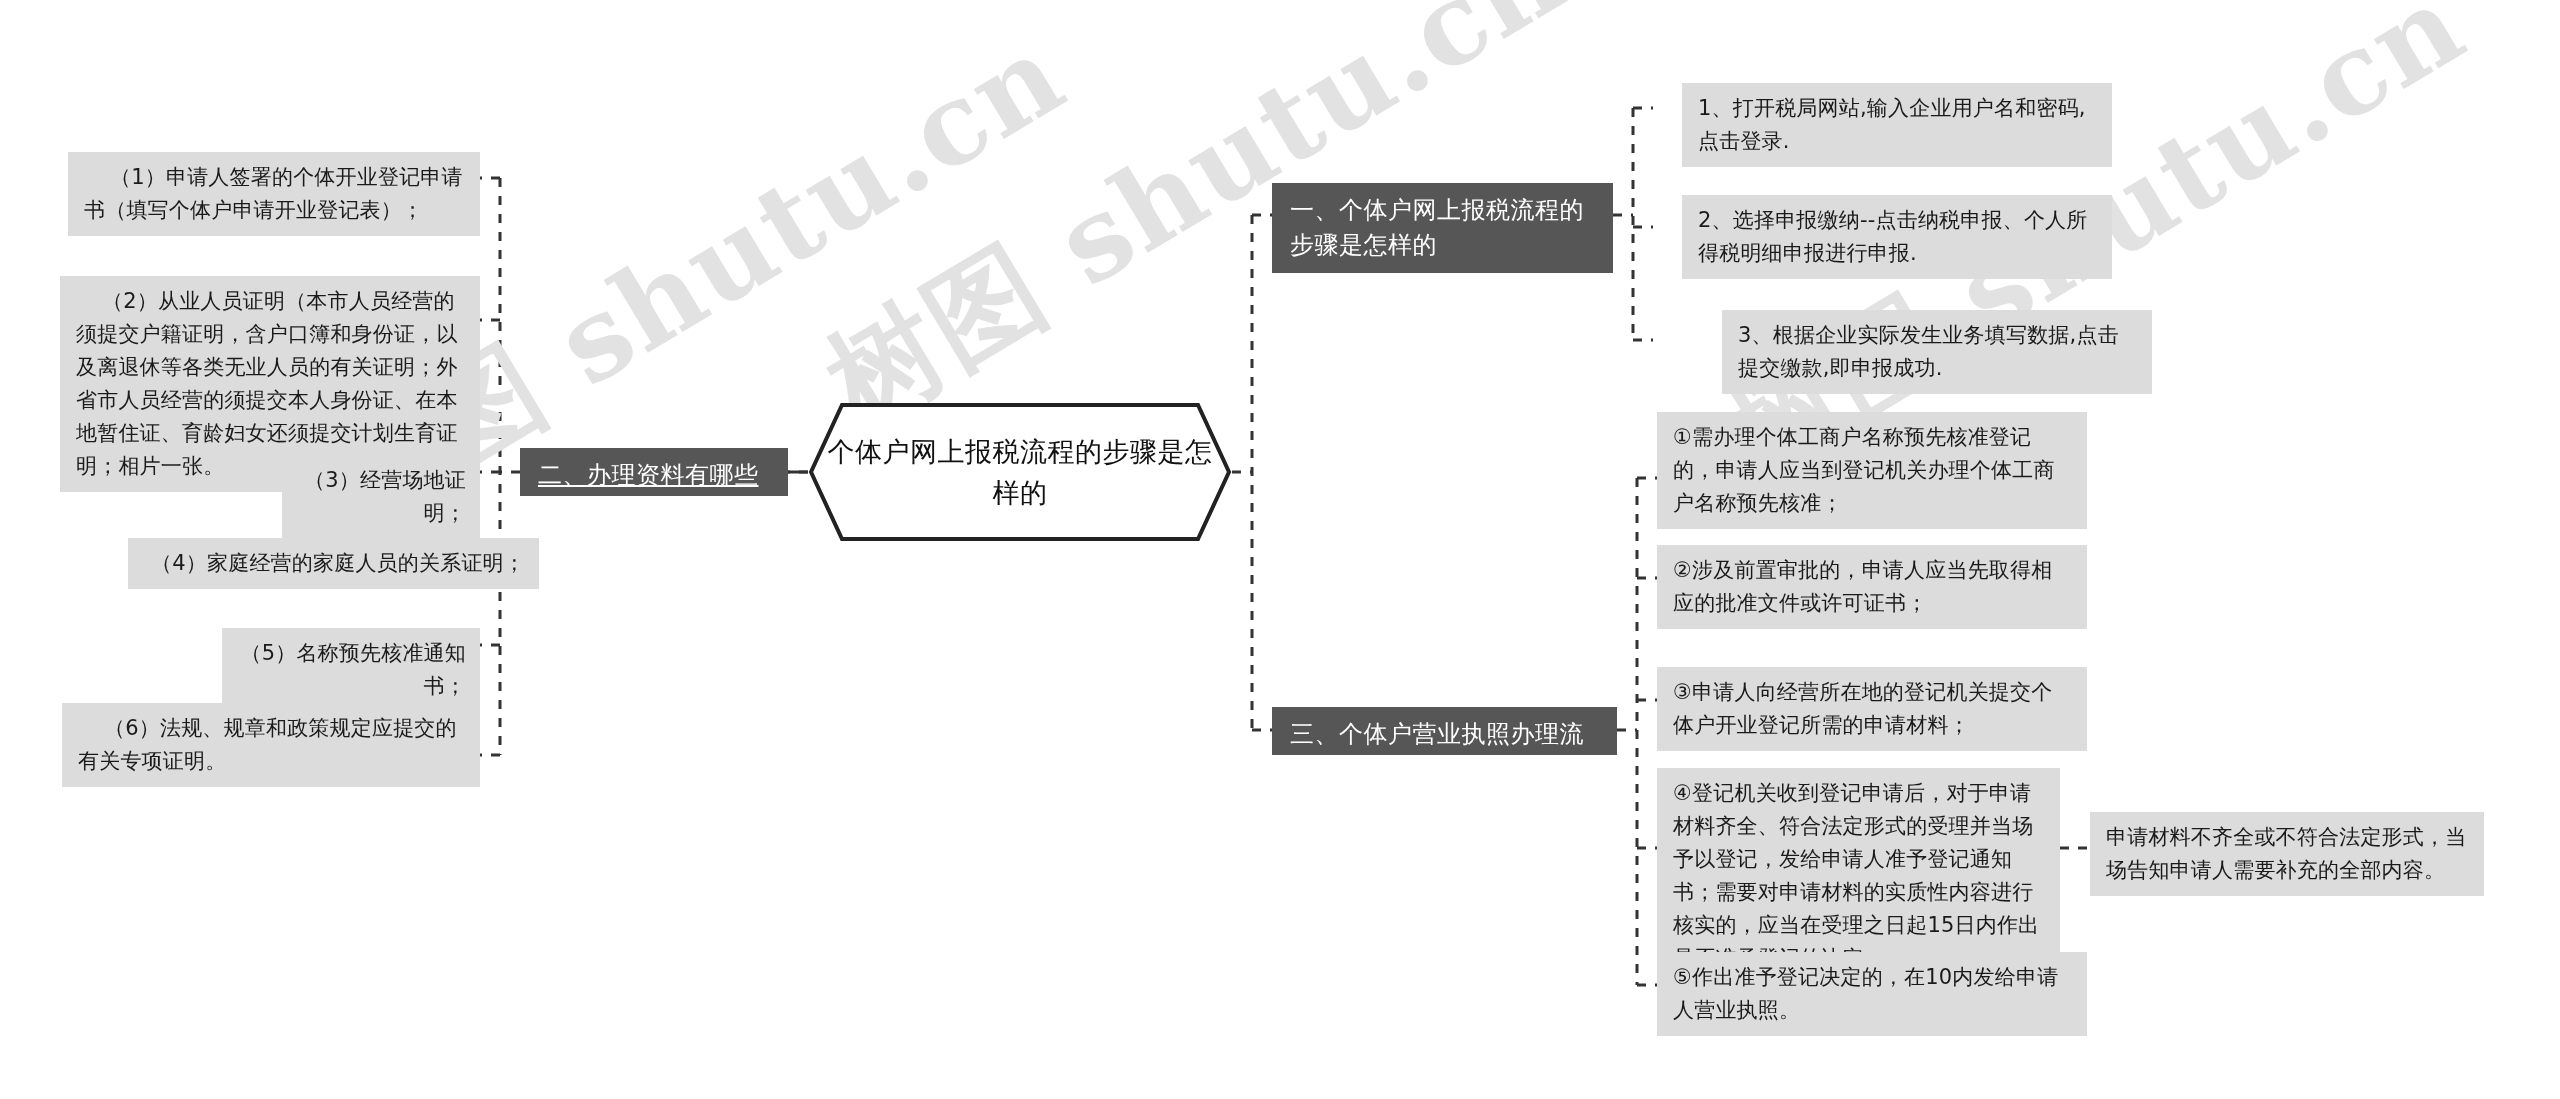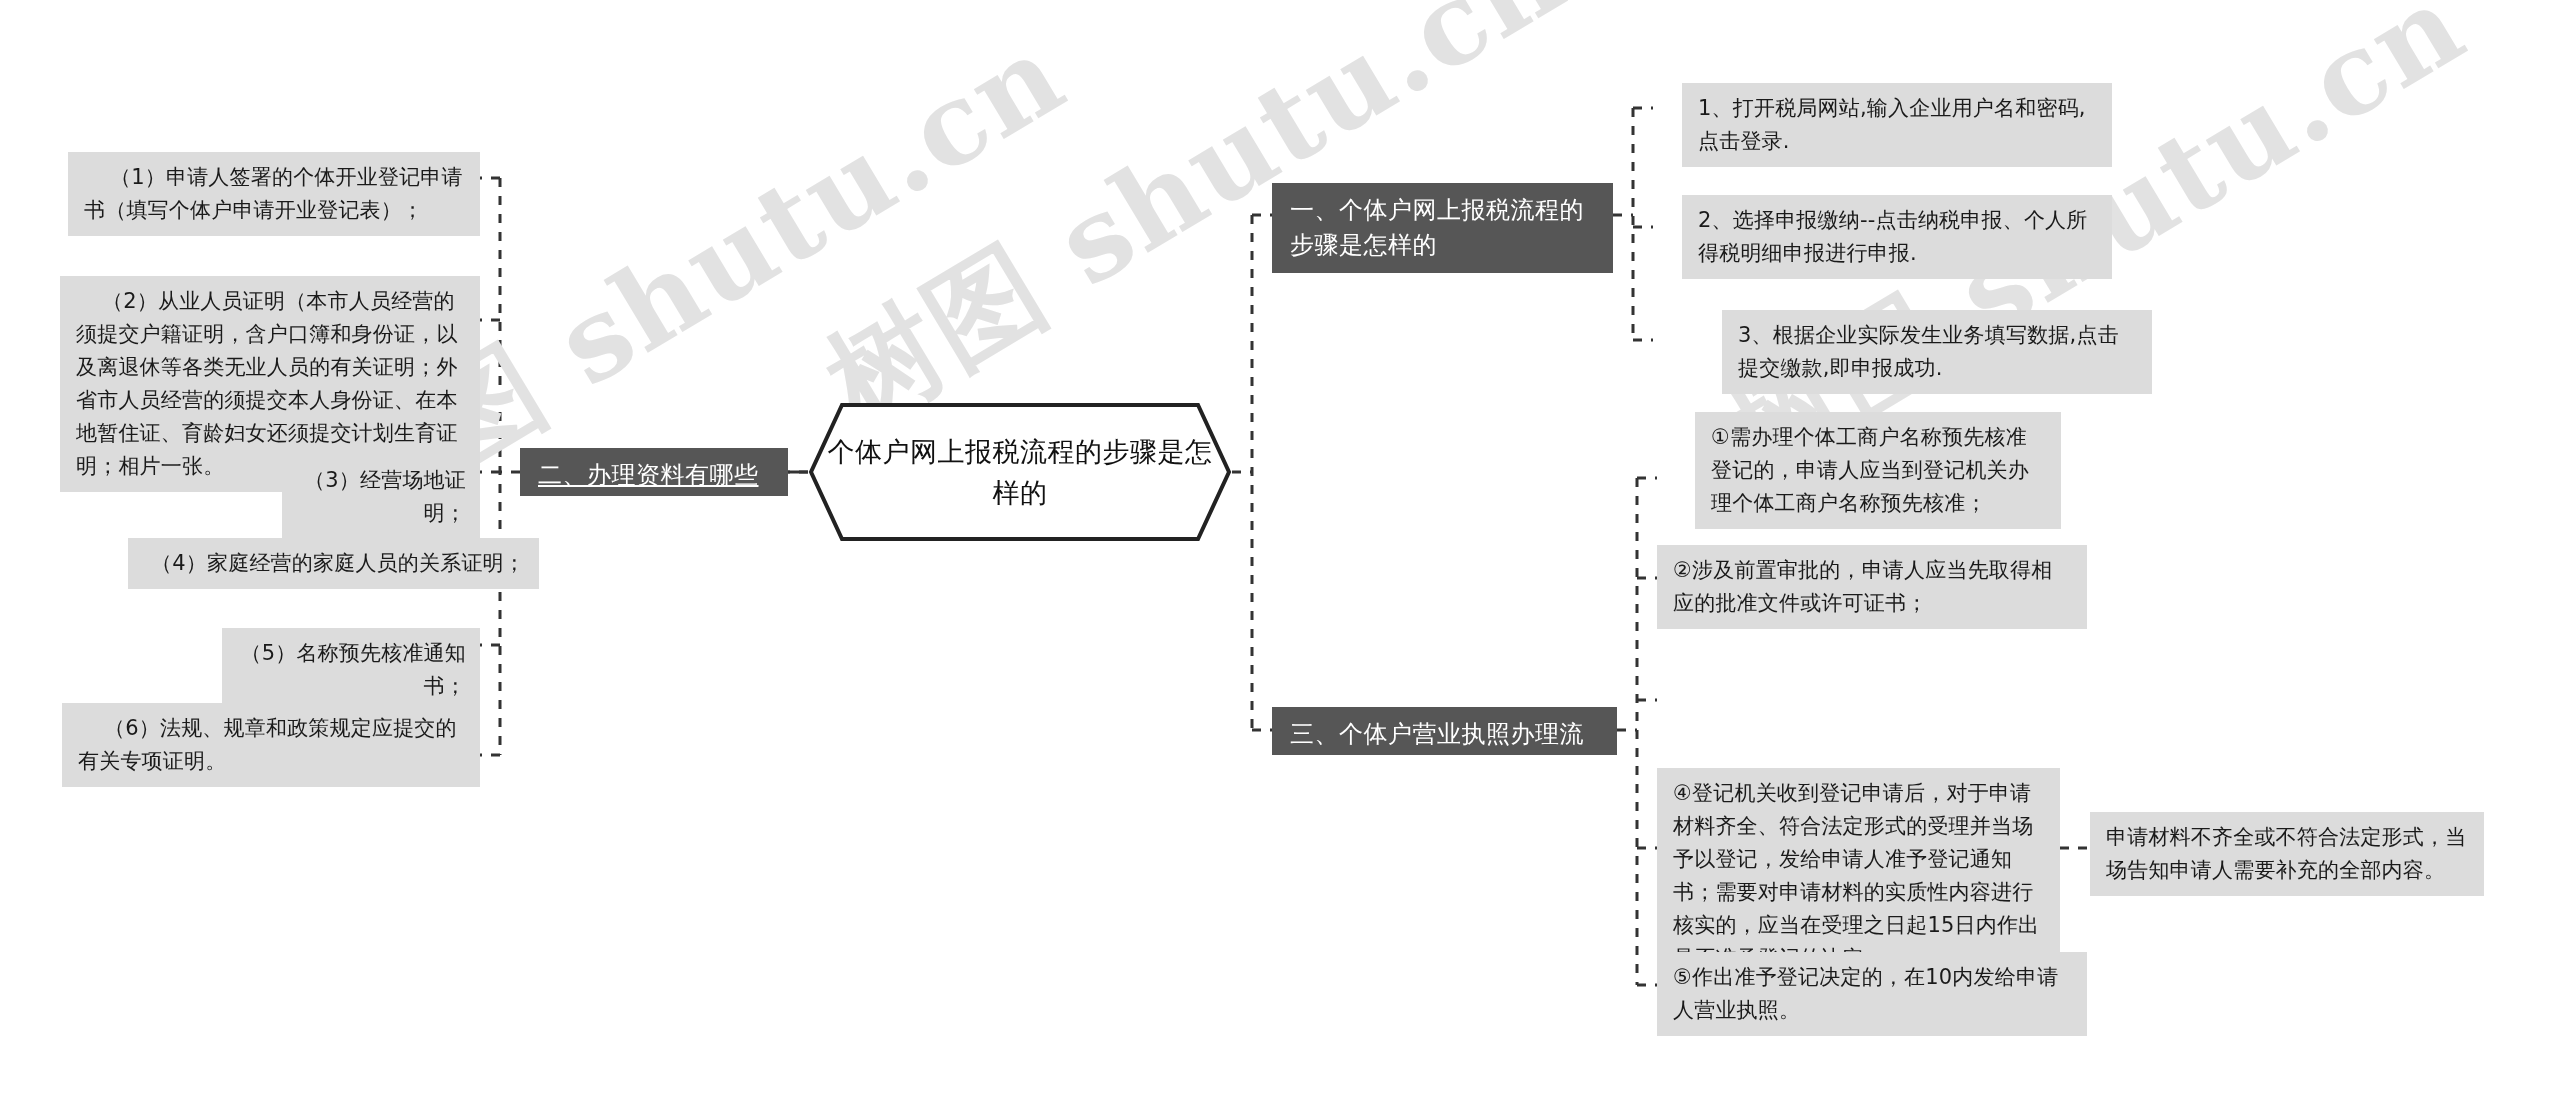--- a/index.html
+++ b/index.html
@@ -119,24 +119,25 @@
   <div class="node leaf" style="left:1682px; top:83px; width:430px;">1、打开税局网站,输入企业用户名和密码,点击登录.</div>
 
   <div class="node leaf" style="left:1682px; top:195px; width:430px;">2、选择申报缴纳--点击纳税申报、个人所得税明细申报进行申报.</div>
 
   <div class="node leaf" style="left:1682px; top:310px; width:430px;margin-left:40px;">3、根据企业实际发生业务填写数据,点击提交缴款,即申报成功.</div>
 
   <div class="node branch center-1l" style="left:1272px; top:707px; width:345px; height:48px;">
     <span>三、个体户营业执照办理流程</span>
   </div>
 
-  <div class="node leaf" style="left:1695px; top:412px; width:366px;">①需办理个体工商户名称预先核准登记的，申请人应当到登记机关办理个体工商户名称预先核准；</div>
+  <div class="node leaf" style="left:1657px; top:412px; width:430px;">①需办理个体工商户名称预先核准登记的，申请人应当到登记机关办理个体工商户名称预先核准；</div>
 
   <div class="node leaf" style="left:1657px; top:545px; width:430px;">②涉及前置审批的，申请人应当先取得相应的批准文件或许可证书；</div>
 
+  <div class="node leaf" style="left:1657px; top:667px; width:430px;">③申请人向经营所在地的登记机关提交个体户开业登记所需的申请材料；</div>
 
   <div class="node leaf" style="left:1657px; top:768px; width:403px;">④登记机关收到登记申请后，对于申请材料齐全、符合法定形式的受理并当场予以登记，发给申请人准予登记通知书；需要对申请材料的实质性内容进行核实的，应当在受理之日起15日内作出是否准予登记的决定。</div>
 
   <div class="node leaf" style="left:2090px; top:812px; width:394px;">申请材料不齐全或不符合法定形式，当场告知申请人需要补充的全部内容。</div>
 
   <div class="node leaf" style="left:1657px; top:952px; width:430px;">⑤作出准予登记决定的，在10内发给申请人营业执照。</div>
 
 </div>
 
 </body></html>

